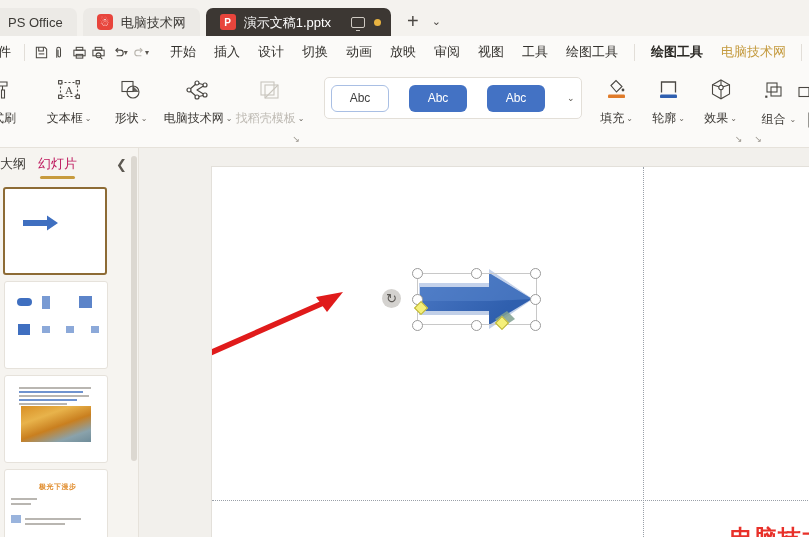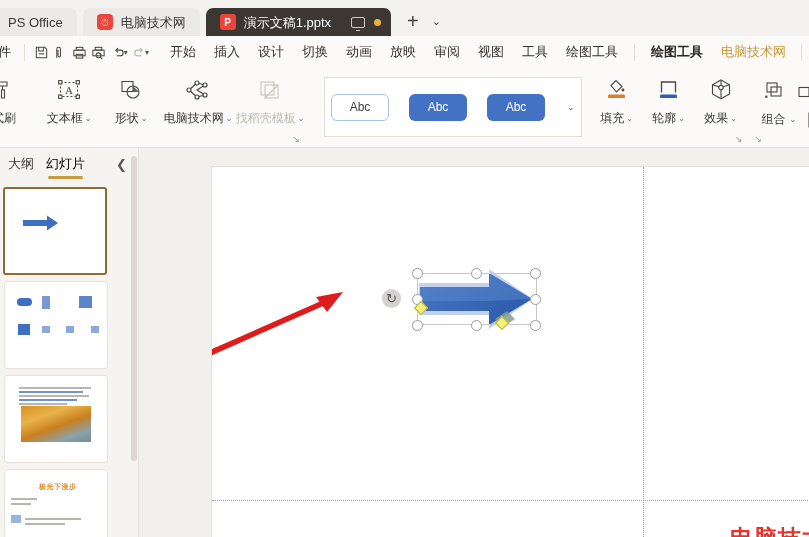--- a/index.html
+++ b/index.html
@@ -83,43 +83,43 @@
   .rbtn.narrow { width: 52px; }
 
   
   .rgrid { display: flex; flex-direction: column; padding-top: 9px; gap: 2px; }
   .rrow { display: flex; align-items: center; height: 27px; }
   .rcell { display: flex; align-items: center; gap: 4px; padding: 0 7px 0 3px; font-size: 12px; color: #3a3733; cursor: pointer; white-space: nowrap;}
   .rcell .ca { font-size: 8px; color: #6b6760; }
 
   
   .stylegal {
-    margin: 9px 3px 0 6px; height: 60px; padding: 0 6px;
-    border: 1px solid #e3dfd8; border-radius: 0;
+    margin: 9px 3px 0 6px; height: 42px; padding: 0 6px;
+    border: 1px solid #e3dfd8; border-radius: 5px;
     display: flex; align-items: center; gap: 20px; background: #fff;
   }
   .schip {
     width: 58px; height: 27px; border-radius: 6px;
     display: flex; align-items: center; justify-content: center;
     font-size: 12px; cursor: pointer;
   }
   .schip.plain { background: #fff; border: 1.3px solid #a9bfe4; color: #404040; }
   .schip.fill  { background: #4372c4; color: #ffffff; }
   .galcaret { font-size: 9px; color: #5a5650; cursor: pointer; padding-left: 2px;}
 
   .dlg-launcher { position: absolute; bottom: 2px; right: 3px; font-size: 9px; color: #9a958d; cursor: pointer; }
 
   
   .leftpanel {
     position: absolute; top: 148px; left: 0; width: 139px; bottom: 0;
     background: #f6f4f0;
   }
-  .ptabs { height: 33px; display: flex; align-items: center; padding-left: 8px; gap: 12px; font-size: 13px; }
+  .ptabs { height: 33px; display: flex; align-items: center; gap: 12px; font-size: 13px; }
   .ptab { color: #3c3a36; cursor: pointer; padding-bottom: 2px; }
-  .ptab.active { color: #000000; position: relative; }
+  .ptab.active { color: #be185d; position: relative; }
   .ptab.active:after {
     content: ""; position: absolute; left: 2px; right: 2px; bottom: -4px; height: 2.5px;
     background: #c79b3e; border-radius: 2px;
   }
   .collapse-ic { margin-left: auto; margin-right: 12px; font-size: 13px; color: #5d5952; cursor: pointer; }
 
   .thumbs { position: absolute; top: 33px; left: 0; right: 0; bottom: 0; overflow: hidden; }
   .thumb {
     position: relative; width: 104px; height: 88px; margin: 6px 0 0 4px;
     background: #ffffff; border: 1px solid #e6e2db; border-radius: 3px; overflow: hidden;

